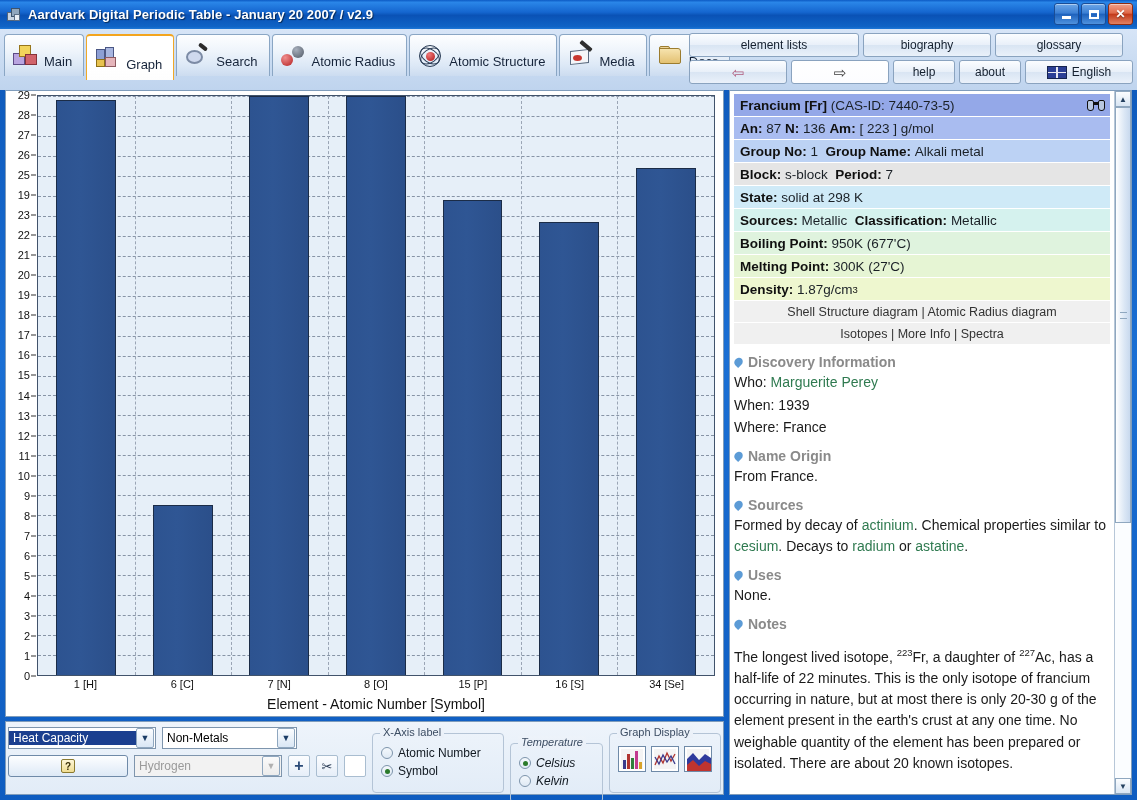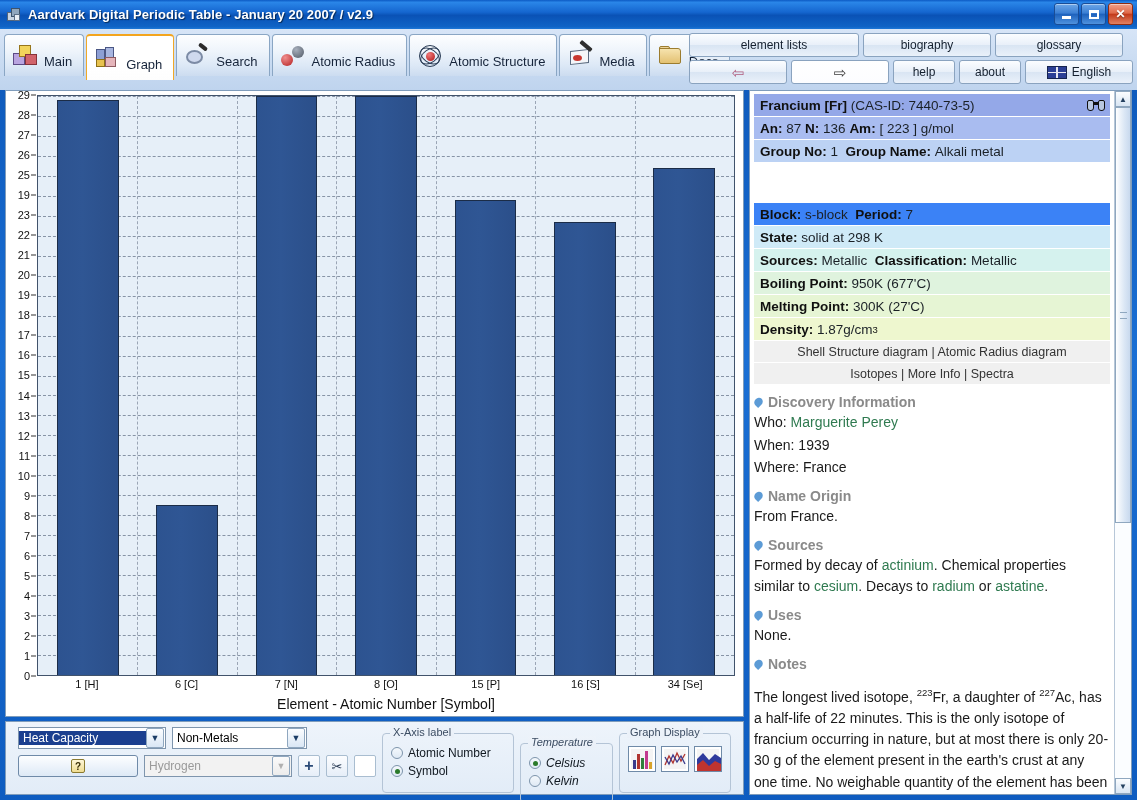--- a/index.html
+++ b/index.html
@@ -194,21 +194,21 @@
     text-align:center; font-size:14px; color:#111;
   }
 
   
   .controlbar {
     flex:0 0 74px; height:74px;
     margin-top:4px;
     border:1px solid #7f9cbb;
     background:linear-gradient(to bottom,#eef4fb,#e2ecf7);
     display:flex; align-items:flex-start;
-    padding:5px 12px; gap:6px;
+    padding:5px 2px; gap:6px;
     position:relative;
   }
   .col-left { display:flex; flex-direction:column; gap:6px; }
   .row1 { display:flex; gap:6px; align-items:center;}
   .row2 { display:flex; gap:6px; align-items:center;}
   .combo {
     height:22px; border:1px solid #7e95ad;
     background:#fff; display:flex; align-items:center;
     font-size:12px; position:relative; cursor:pointer;
   }
@@ -295,21 +295,21 @@
     border-bottom:1px solid #fff;
     white-space:nowrap; overflow:hidden;
     position:relative;
   }
   .rowline b { font-weight:bold; }
   .rowline .lbl { font-weight:bold; color:#101010; }
   .rowline .val { color:#1a2026; font-weight:normal; }
   .r0 { background:#94a8e8; }
   .r1 { background:#a9bcf0; }
   .r2 { background:#bcd2f4; }
-  .r3 { background:#3b82f6;margin-top:40px; }
+  .r3 { background:#e5e5e5; }
   .r4 { background:#cfeaf7; }
   .r5 { background:#d5f2ee; }
   .r6 { background:#dff3de; }
   .r7 { background:#e6f5d4; }
   .r8 { background:#eef7cf; }
   .binoc {
     position:absolute; right:5px; top:3px;
     width:18px; height:15px; cursor:pointer;
   }
   .binoc .bl,.binoc .br {

